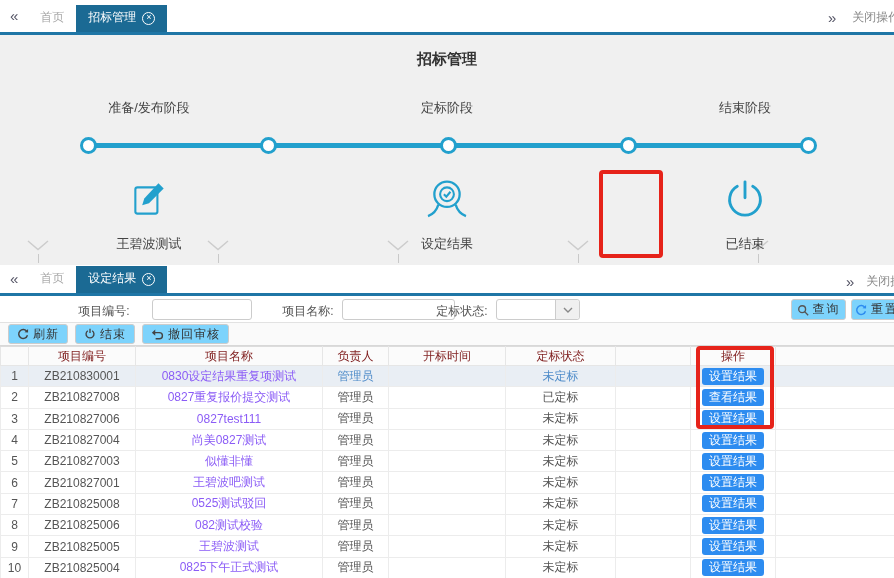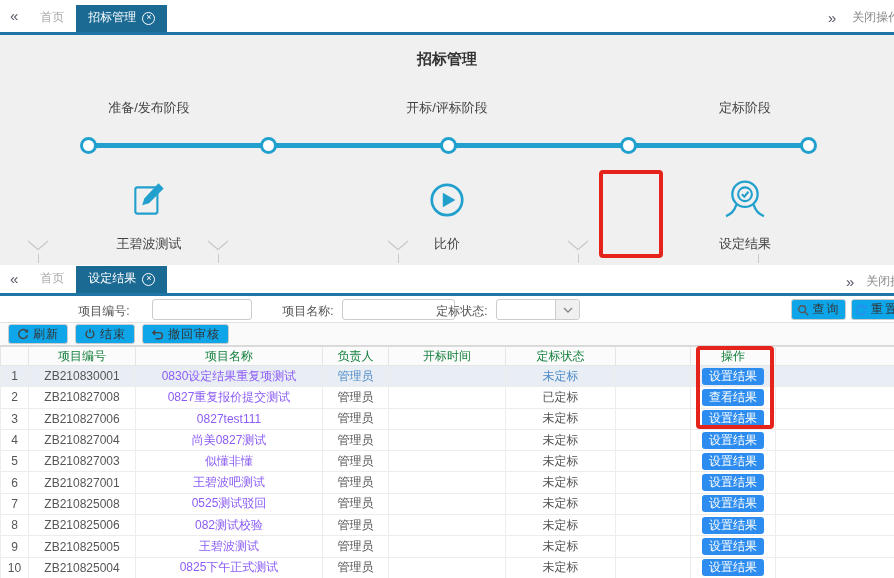--- a/index.html
+++ b/index.html
@@ -33,31 +33,31 @@
   .stage-chevron { position:absolute; top:205px; width:22px; height:11px; }
   .stage-dash { position:absolute; top:219px; width:1px; height:9px; background:#c9c9c9; }
 
   
   .searchrow { position:absolute; top:296px; left:0; width:894px; height:27px; background:#fff; border-bottom:1px solid #e2e2e2; }
   .fld-label { position:absolute; top:7px; font-size:12px; color:#555; text-align:center; }
   .fld-input { position:absolute; top:3px; height:21px; border:1px solid #ccc; border-radius:3px; background:#fff; font-size:12px; padding:0 5px; color:#555; outline:none; }
   .fld-select { position:absolute; top:3px; height:21px; border:1px solid #ccc; border-radius:3px; background:#fff; display:flex; cursor:pointer; }
   .sel-value { flex:1; }
   .sel-caret { width:24px; background:#f0f0f0; border-left:1px solid #ccc; border-radius:0 3px 3px 0; display:flex; align-items:center; justify-content:center; }
-  .btn { display:flex; align-items:center; justify-content:center; gap:4px; border:1px solid #ccc; border-radius:3px; background:#0ea5e9; font-size:12px; color:#333; cursor:pointer; letter-spacing:2px; }
+  .btn { display:flex; align-items:center; justify-content:center; gap:4px; border:1px solid #ccc; border-radius:3px; background:#7dd3fc; font-size:12px; color:#333; cursor:pointer; letter-spacing:2px; }
   .searchrow .btn { position:absolute; top:3px; height:21px; }
 
   
   .toolbar { position:absolute; top:323px; left:0; width:894px; height:23px; background:#fafafa; border-bottom:1px solid #d8d8d8; display:flex; align-items:center; gap:7px; padding-left:8px; }
   .toolbar .btn { height:20px; padding:0 8px; letter-spacing:1px; }
 
   
   .tablewrap { position:absolute; top:346px; left:0; width:894px; bottom:0; background:#fff; }
   table { border-collapse:collapse; table-layout:fixed; width:894px; font-size:12px; }
-  th { height:19px; font-weight:normal; color:#15803d; background:#fbfbfb; border:1px solid #e6e6e6; border-top:1px solid #dcdcdc; text-align:center;margin-top:43px; }
+  th { height:19px; font-weight:normal; color:#7f1d1d; background:#fbfbfb; border:1px solid #e6e6e6; border-top:1px solid #dcdcdc; text-align:center;margin-top:43px; }
   td { height:21.3px; color:#555; border:1px solid #ececec; text-align:center; overflow:hidden; white-space:nowrap; }
   tr.sel td { background:#e9eef4; }
   tr.sel .c-owner, tr.sel .c-status { color:#4f8cc9; }
   .c-name a { color:#8b5cf6; text-decoration:none; cursor:pointer; }
   .act-btn { display:inline-block; background:#2d8cf0; color:#fff; font-size:12px; line-height:17px; padding:0 7px; border-radius:3px; cursor:pointer; }
 
   
   .hl-box { position:absolute; border:4px solid #e6231a; border-radius:4px; z-index:20; pointer-events:none; }
   .hl-stage { left:599px; top:170px; width:64px; height:88px; }
   .hl-table { left:696px; top:346px; width:78px; height:83px; }
@@ -129,41 +129,41 @@
     <div class="stage-phase">准备/发布阶段</div>
     <div class="stage-icon">
             <svg width="42" height="42" viewBox="0 0 40 40">
               <rect x="7" y="8" width="21" height="25" rx="2" stroke="#22a0cd" stroke-width="2" fill="none"></rect>
               <path d="M29 4 L34 9 L20 23 L13.5 25 L15.5 18.5 Z" fill="#22a0cd"></path>
             </svg>
           </div>
     <div class="stage-action">王碧波测试</div>
   </div>
         <div class="stage">
-    <div class="stage-phase">开标/评标阶段</div>
-    <div class="stage-icon">
-            <svg width="42" height="42" viewBox="0 0 40 40">
-              <circle cx="20" cy="20" r="14.5" stroke="#22a0cd" stroke-width="2.6" fill="none"></circle>
-              <path d="M16 13 L28 20 L16 27 Z" fill="#22a0cd"></path>
-            </svg>
-          </div>
-    <div class="stage-action">比价</div>
-  </div>
-        <div class="stage">
     <div class="stage-phase">定标阶段</div>
     <div class="stage-icon">
             <svg width="46" height="46" viewBox="0 0 40 40">
               <circle cx="20" cy="15" r="11" stroke="#22a0cd" stroke-width="2" fill="none"></circle>
               <circle cx="20" cy="15" r="6" stroke="#22a0cd" stroke-width="1.8" fill="none"></circle>
               <path d="M17.3 15 L19.4 17.2 L23 12.8" stroke="#22a0cd" stroke-width="1.8" fill="none"></path>
               <path d="M12.5 24 C11 29 7.5 32.5 3.5 34" stroke="#22a0cd" stroke-width="2" fill="none"></path>
               <path d="M27.5 24 C29 29 32.5 32.5 36.5 34" stroke="#22a0cd" stroke-width="2" fill="none"></path>
             </svg>
           </div>
     <div class="stage-action">设定结果</div>
+  </div>
+        <div class="stage">
+    <div class="stage-phase">结束阶段</div>
+    <div class="stage-icon">
+            <svg width="44" height="44" viewBox="0 0 40 40">
+              <path d="M13 7.6 A14 14 0 1 0 27 7.6" stroke="#22a0cd" stroke-width="2.6" fill="none" stroke-linecap="round"></path>
+              <path d="M20 3.5 V18" stroke="#22a0cd" stroke-width="2.6" stroke-linecap="round"></path>
+            </svg>
+          </div>
+    <div class="stage-action">已结束</div>
   </div>
       </div>
   </div>
 
   <div class="tabbar inner">
     <span class="collapse-btn">«</span>
     <div class="tab">首页</div>
     <div class="tab active">
       <span>设定结果</span>
       <span class="circle-x">×</span>

